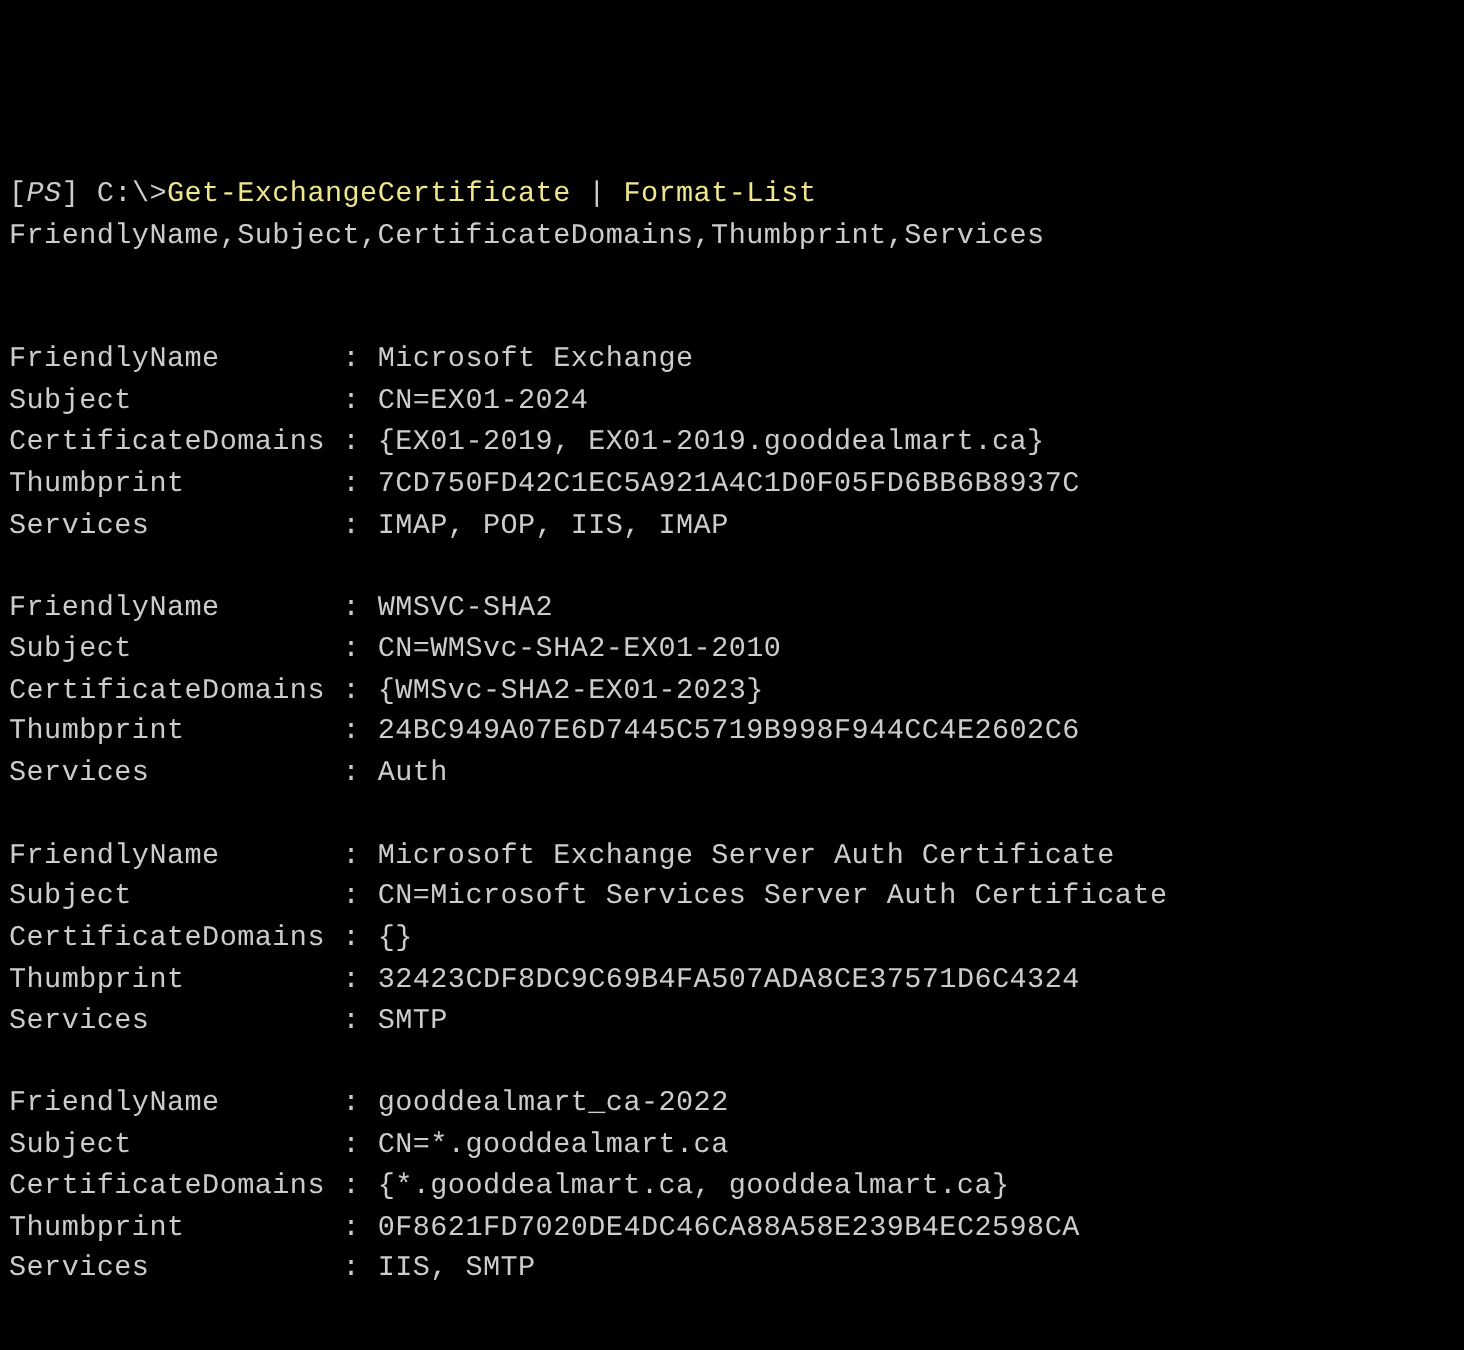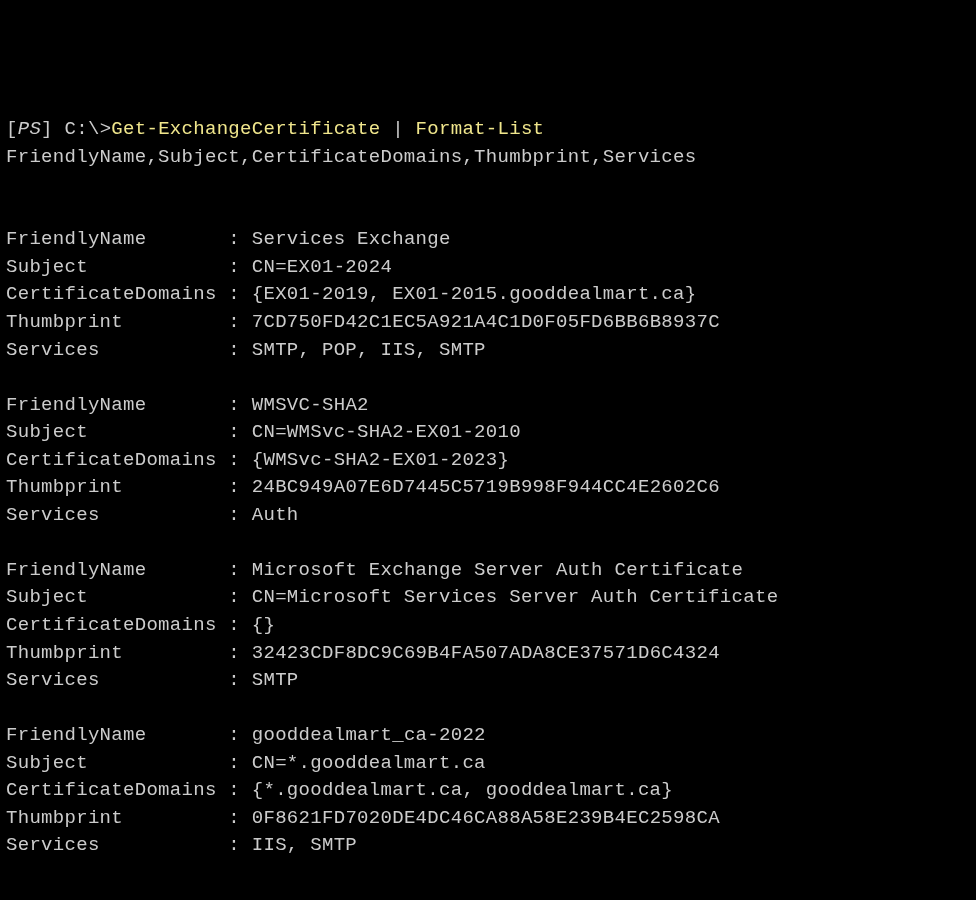--- a/index.html
+++ b/index.html
@@ -42,25 +42,25 @@
     }
   </style>
 </head>
 <body>
 
 
 
 <div><span><span class="prompt-bracket">[</span><span class="prompt-ps">PS</span><span class="prompt-bracket">]</span><span class="cmd-gray"> C:\</span><span class="prompt-arrow">&gt;</span><span class="cmd-yellow">Get-ExchangeCertificate</span><span class="cmd-gray"> | </span><span class="cmd-yellow">Format-List</span><span class="cmd-gray"> FriendlyName,Subject,CertificateDomains,Thumbprint,Services</span></span>
 
 
-<span class="output"><span>FriendlyName</span>       : <span>Services Exchange</span>
+<span class="output"><span>FriendlyName</span>       : <span>Microsoft Exchange</span>
 <span>Subject</span>            : <span>CN=EX01-2024</span>
-<span>CertificateDomains</span> : <span>{EX01-2019, EX01-2015.gooddealmart.ca}</span>
+<span>CertificateDomains</span> : <span>{EX01-2019, EX01-2019.gooddealmart.ca}</span>
 <span>Thumbprint</span>         : <span>7CD750FD42C1EC5A921A4C1D0F05FD6BB6B8937C</span>
-<span>Services</span>           : <span>SMTP, POP, IIS, SMTP</span></span>
+<span>Services</span>           : <span>IMAP, POP, IIS, IMAP</span></span>
 
 <span class="output"><span>FriendlyName</span>       : <span>WMSVC-SHA2</span>
 <span>Subject</span>            : <span>CN=WMSvc-SHA2-EX01-2010</span>
 <span>CertificateDomains</span> : <span>{WMSvc-SHA2-EX01-2023}</span>
 <span>Thumbprint</span>         : <span>24BC949A07E6D7445C5719B998F944CC4E2602C6</span>
 <span>Services</span>           : <span>Auth</span></span>
 
 <span class="output"><span>FriendlyName</span>       : <span>Microsoft Exchange Server Auth Certificate</span>
 <span>Subject</span>            : <span>CN=Microsoft Services Server Auth Certificate</span>
 <span>CertificateDomains</span> : <span>{}</span>

